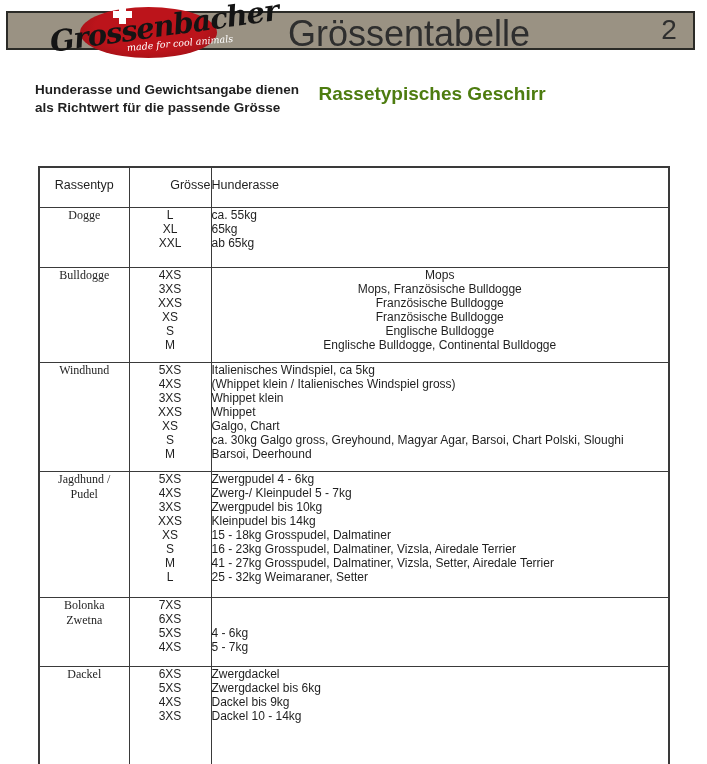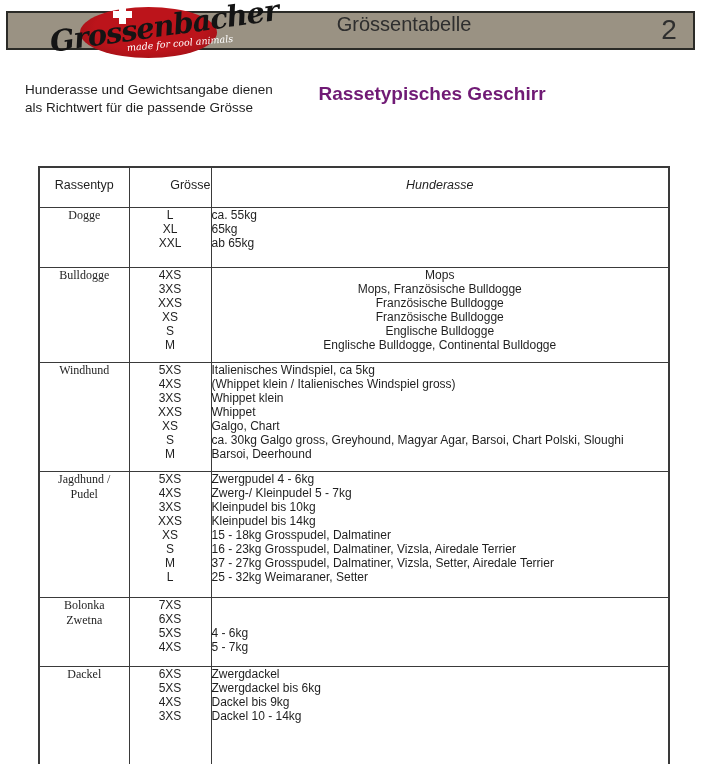--- a/index.html
+++ b/index.html
@@ -8,21 +8,21 @@
     background:#ffffff;color:#1f1f1f;
     font-family:"Liberation Sans", sans-serif;
   }
   
   .header-bar{
     position:absolute;left:6px;top:11px;width:689px;height:39px;
     background:#9a9283;border:2px solid #2b2b27;box-sizing:border-box;
   }
   .page-title{
     position:absolute;left:288px;top:13px;width:232px;text-align:center;
-    font-size:20px;color:#2e2e2e;white-space:nowrap;
+    font-size:36px;color:#2e2e2e;white-space:nowrap;
   }
   .page-number{
     position:absolute;left:646px;top:14px;width:46px;text-align:center;
     font-size:28px;color:#2e2e2e;
   }
   
   .logo{position:absolute;left:0;top:0;width:270px;height:78px;}
   .logo-oval{
     position:absolute;left:80px;top:7px;width:137px;height:51px;
     border-radius:50%;
@@ -38,43 +38,43 @@
     transform:rotate(-8deg);transform-origin:left center;
   }
   .logo-tagline{
     position:absolute;left:127px;top:42px;
     font-family:"DejaVu Serif", serif;font-style:italic;
     font-size:9.5px;color:#ffffff;white-space:nowrap;
     transform:rotate(-5deg);transform-origin:left center;
   }
   
   .intro-note{
-    position:absolute;left:25px;top:81px;
-    font-size:13.5px;line-height:18px;color:#1f1f1f;
+    position:absolute;left:35px;top:81px;
+    font-size:13.5px;line-height:18px;color:#1f1f1f;font-weight:bold;
   }
   .section-heading{
     position:absolute;left:318px;top:83px;width:228px;text-align:center;
-    font-size:19px;font-weight:bold;color:#701a75;white-space:nowrap;
+    font-size:19px;font-weight:bold;color:#4d7c0f;white-space:nowrap;
   }
   
   .size-table{
     position:absolute;left:38px;top:166px;width:630px;
     border-collapse:collapse;table-layout:fixed;
     font-size:12px;color:#1f1f1f;
     border:2px solid #3a3a3a;
   }
   .size-table th,.size-table td{
     border:1px solid #3a3a3a;vertical-align:top;padding:0;box-sizing:border-box;
   }
   .size-table th{
     height:40px;font-weight:normal;font-size:12.5px;padding-top:10px;margin-top:32px;
   }
   .col-cat{width:90px;text-align:center;}
   .col-size{width:82px;text-align:right;}
-  .col-breed{width:458px;text-align:center;padding-left:9px;font-style:italic;}
+  .col-breed{width:458px;text-align:left;padding-left:9px;}
   .category-cell{
     text-align:center;padding-top:9px;white-space:pre-line;line-height:15px;font-family:Liberation Serif, serif;
   }
   .sizes-cell{text-align:center;padding-top:9px;}
   .breeds-cell{text-align:left;padding:9px 6px 0 9px;}
   .size-line,.desc-line{line-height:14px;min-height:14px;font-size:12px;}
   .row-0 td{height:60px;}
   .row-1 td{height:95px;text-align:center;}
   .row-2 td{height:109px;}
   .row-3 td{height:126px;margin-top:36px;}
@@ -175,25 +175,25 @@
           <div class="size-line">3XS</div>
           <div class="size-line">XXS</div>
           <div class="size-line">XS</div>
           <div class="size-line">S</div>
           <div class="size-line">M</div>
           <div class="size-line">L</div>
         </td>
         <td class="breeds-cell">
           <div class="desc-line">Zwergpudel 4 - 6kg</div>
           <div class="desc-line">Zwerg-/ Kleinpudel 5 - 7kg</div>
-          <div class="desc-line">Kleinpudel bis 10kg</div>
+          <div class="desc-line">Zwergpudel bis 10kg</div>
           <div class="desc-line">Kleinpudel bis 14kg</div>
           <div class="desc-line">15 - 18kg Grosspudel, Dalmatiner</div>
           <div class="desc-line">16 - 23kg Grosspudel, Dalmatiner, Vizsla, Airedale Terrier</div>
-          <div class="desc-line">37 - 27kg Grosspudel, Dalmatiner, Vizsla, Setter, Airedale Terrier</div>
+          <div class="desc-line">41 - 27kg Grosspudel, Dalmatiner, Vizsla, Setter, Airedale Terrier</div>
           <div class="desc-line">25 - 32kg Weimaraner, Setter</div>
         </td>
       </tr>
       <tr class="row-4">
         <td class="category-cell">Bolonka
 Zwetna</td>
         <td class="sizes-cell">
           <div class="size-line">7XS</div>
           <div class="size-line">6XS</div>
           <div class="size-line">5XS</div>

